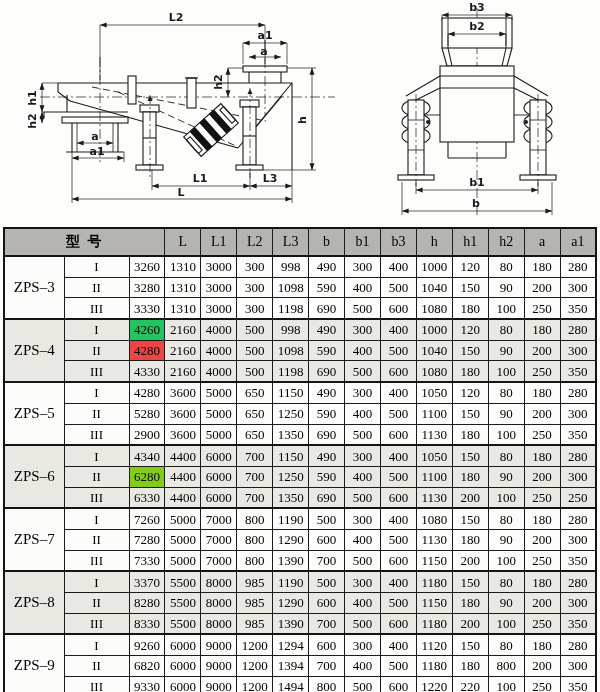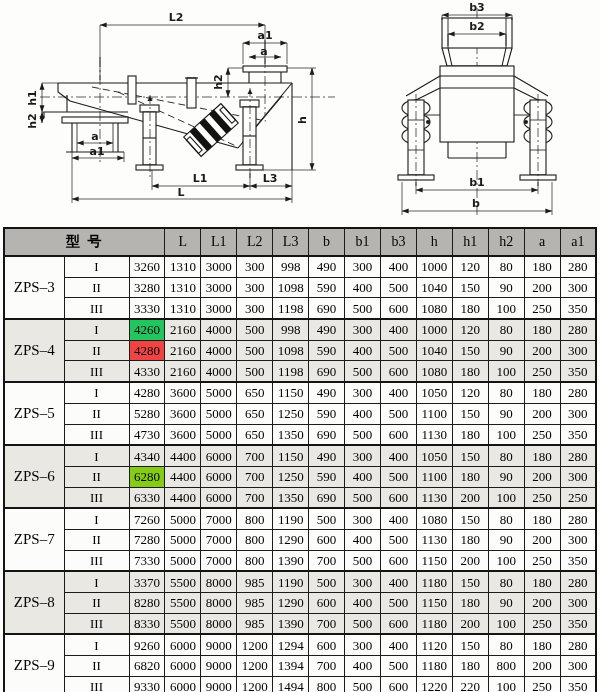--- a/index.html
+++ b/index.html
@@ -327,21 +327,21 @@
           <td>400</td>
           <td>500</td>
           <td>1100</td>
           <td>150</td>
           <td>90</td>
           <td>200</td>
           <td>300</td>
         </tr>
         <tr>
           <td class="variant">III</td>
-          <td>4730</td>
+          <td>2900</td>
           <td>3600</td>
           <td>5000</td>
           <td>650</td>
           <td>1350</td>
           <td>690</td>
           <td>500</td>
           <td>600</td>
           <td>1130</td>
           <td>180</td>
           <td>100</td>

